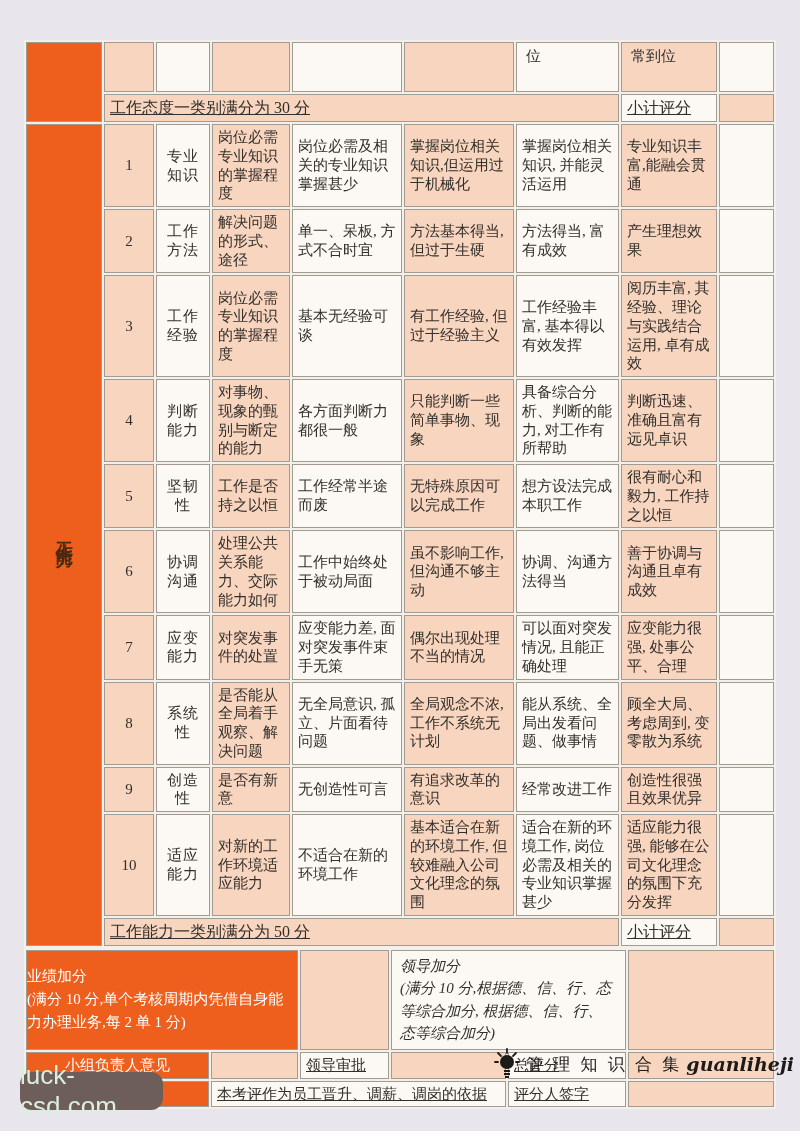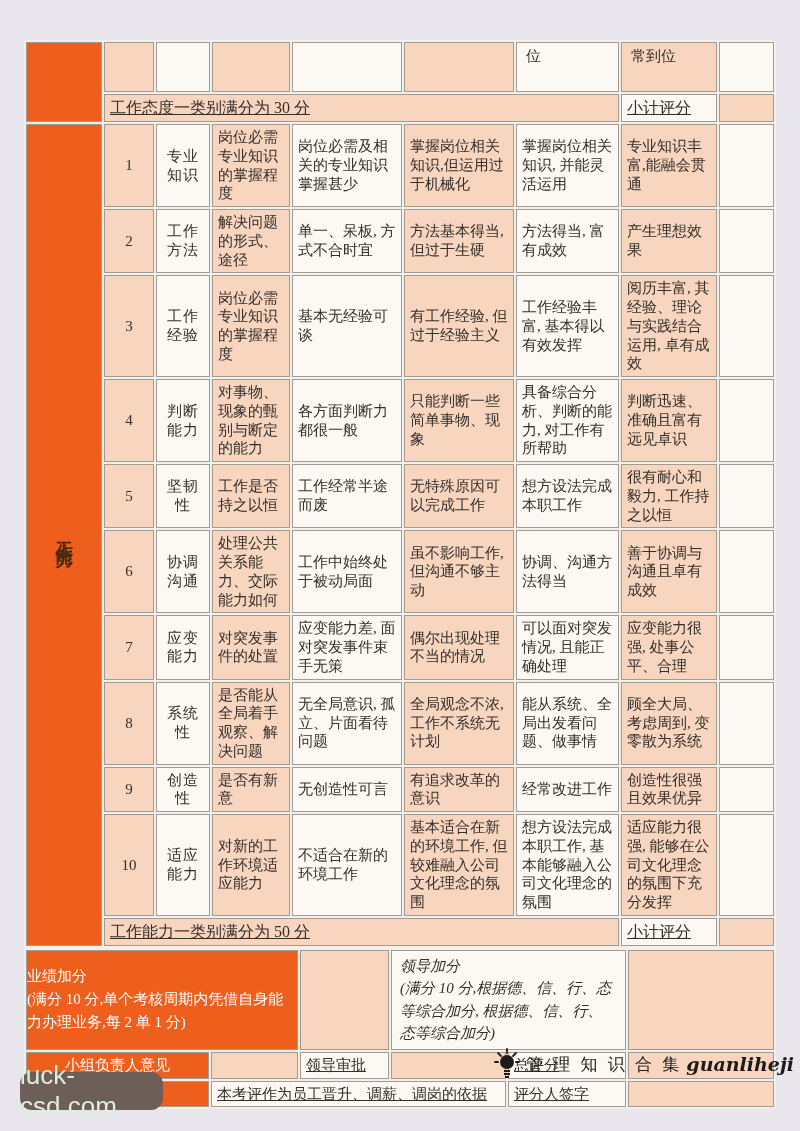--- a/index.html
+++ b/index.html
@@ -187,21 +187,21 @@
     <td class="white grade-cell">经常改进工作</td>
     <td class="peach grade-cell">创造性很强且效果优异</td>
     <td class="white score-cell"></td>
   </tr>
           <tr class="ability-row">
     <td class="peach num-cell">10</td>
     <td class="white name-cell">适应能力</td>
     <td class="peach grade-cell">对新的工作环境适应能力</td>
     <td class="white grade-cell">不适合在新的环境工作</td>
     <td class="peach grade-cell">基本适合在新的环境工作, 但较难融入公司文化理念的氛围</td>
-    <td class="white grade-cell">想方设法完成本职工作, 基本能够融入公司文化理念的氛围</td>
+    <td class="white grade-cell">适合在新的环境工作, 岗位必需及相关的专业知识掌握甚少</td>
     <td class="peach grade-cell">适应能力很强, 能够在公司文化理念的氛围下充分发挥</td>
     <td class="white score-cell"></td>
   </tr>
           <tr class="r-subtotal" id="ability-subtotal-row">
           <td class="peach center" colspan="6">工作能力一类别满分为 50 分</td>
           <td class="white center">小计评分</td>
           <td class="peach"></td>
         </tr>
       </tbody>
     </table>

